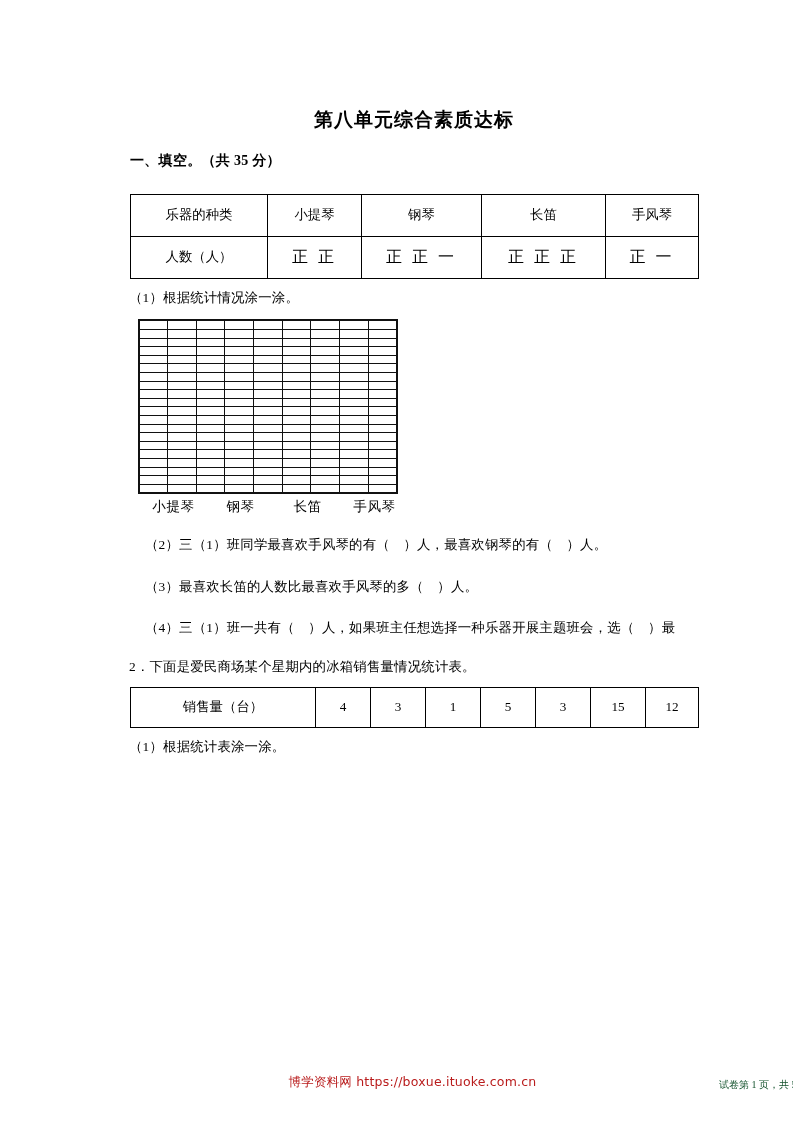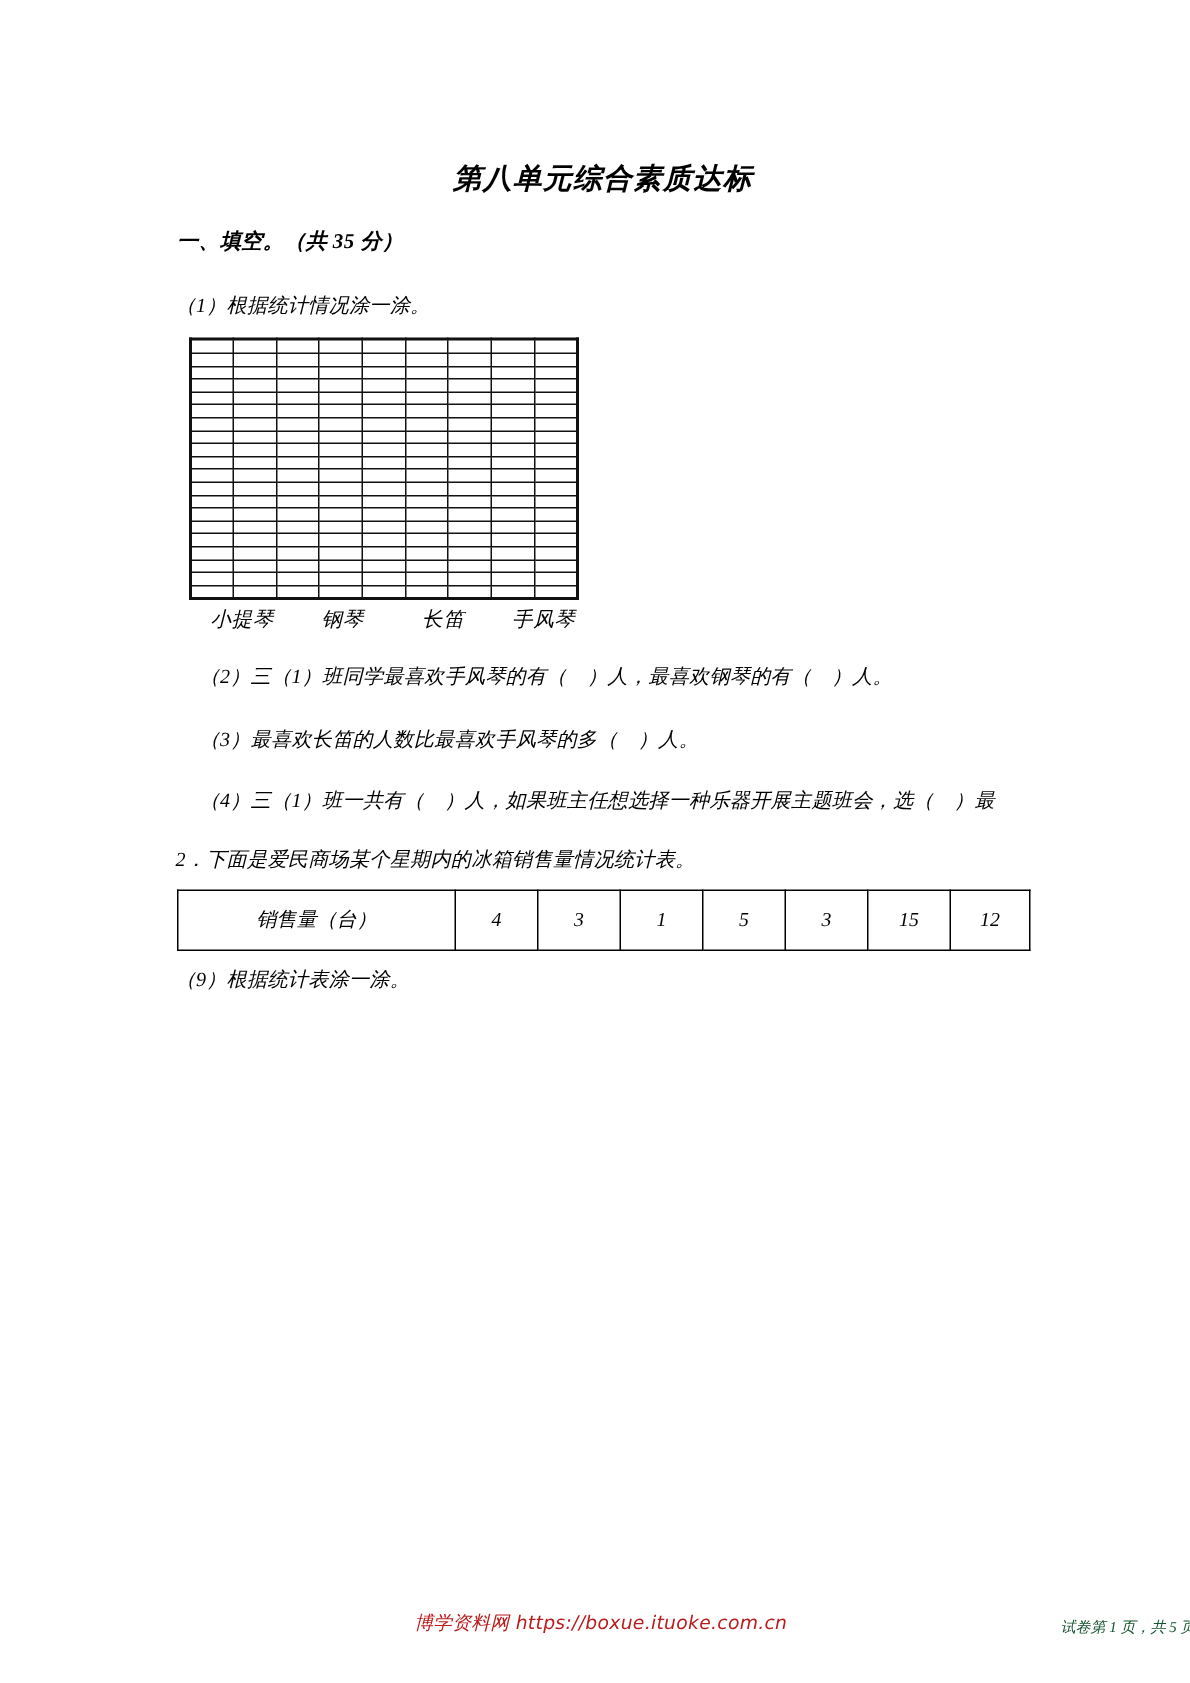--- a/index.html
+++ b/index.html
@@ -10,24 +10,23 @@
   body {
     width: 793px;
     height: 1122px;
     position: relative;
     font-family: "Liberation Serif", "DejaVu Serif", serif;
     color: #000000;
     overflow: hidden;
   }
   .page {
     position: absolute;
-    left: 4px; top: 0;
+    left: 16px; top: 0;
     width: 628px;
     height: 1122px;
-    font-style: italic;
   }
   .content {
     position: absolute;
     left: 113px;
     top: 108px;
     width: 570px;
   }
 
   
   .doc-title {
@@ -139,20 +138,45 @@
 
 <div class="page">
 
   <div class="content">
 
     <div class="doc-title">第八单元综合素质达标</div>
 
     <div class="section-heading">一、填空。（共 35 分）</div>
 
 
+    <table class="sheet tally">
+      <colgroup>
+        <col style="width:137px">
+          <col style="width:94px">
+          <col style="width:120px">
+          <col style="width:124px">
+          <col style="width:93px">
+      </colgroup>
+      <tbody>
+        <tr>
+          <td>乐器的种类</td>
+          <td>小提琴</td>
+          <td>钢琴</td>
+          <td>长笛</td>
+          <td>手风琴</td>
+        </tr>
+        <tr>
+          <td>人数（人）</td>
+          <td class="tally-cell">正 正</td>
+          <td class="tally-cell">正 正 一</td>
+          <td class="tally-cell">正 正 正</td>
+          <td class="tally-cell">正 一</td>
+        </tr>
+      </tbody>
+    </table>
 
     <p class="q-line">（1）根据统计情况涂一涂。</p>
 
     <div class="grid-wrap">
       <table class="grid" id="color-grid">
           <tbody>
             <tr>
               <td></td>
               <td></td>
               <td></td>
@@ -406,20 +430,20 @@
             <td class="num">3</td>
             <td class="num">1</td>
             <td class="num">5</td>
             <td class="num">3</td>
             <td class="num">15</td>
             <td class="num">12</td>
           </tr>
       </tbody>
     </table>
 
-    <p class="q-line">（9）根据统计表涂一涂。</p>
+    <p class="q-line">（1）根据统计表涂一涂。</p>
 
   </div>
 
   <div class="watermark">博学资料网 https://boxue.ituoke.com.cn</div>
   <div class="footer">试卷第 1 页，共 5 页</div>
 
 </div>
 
 </body></html>

